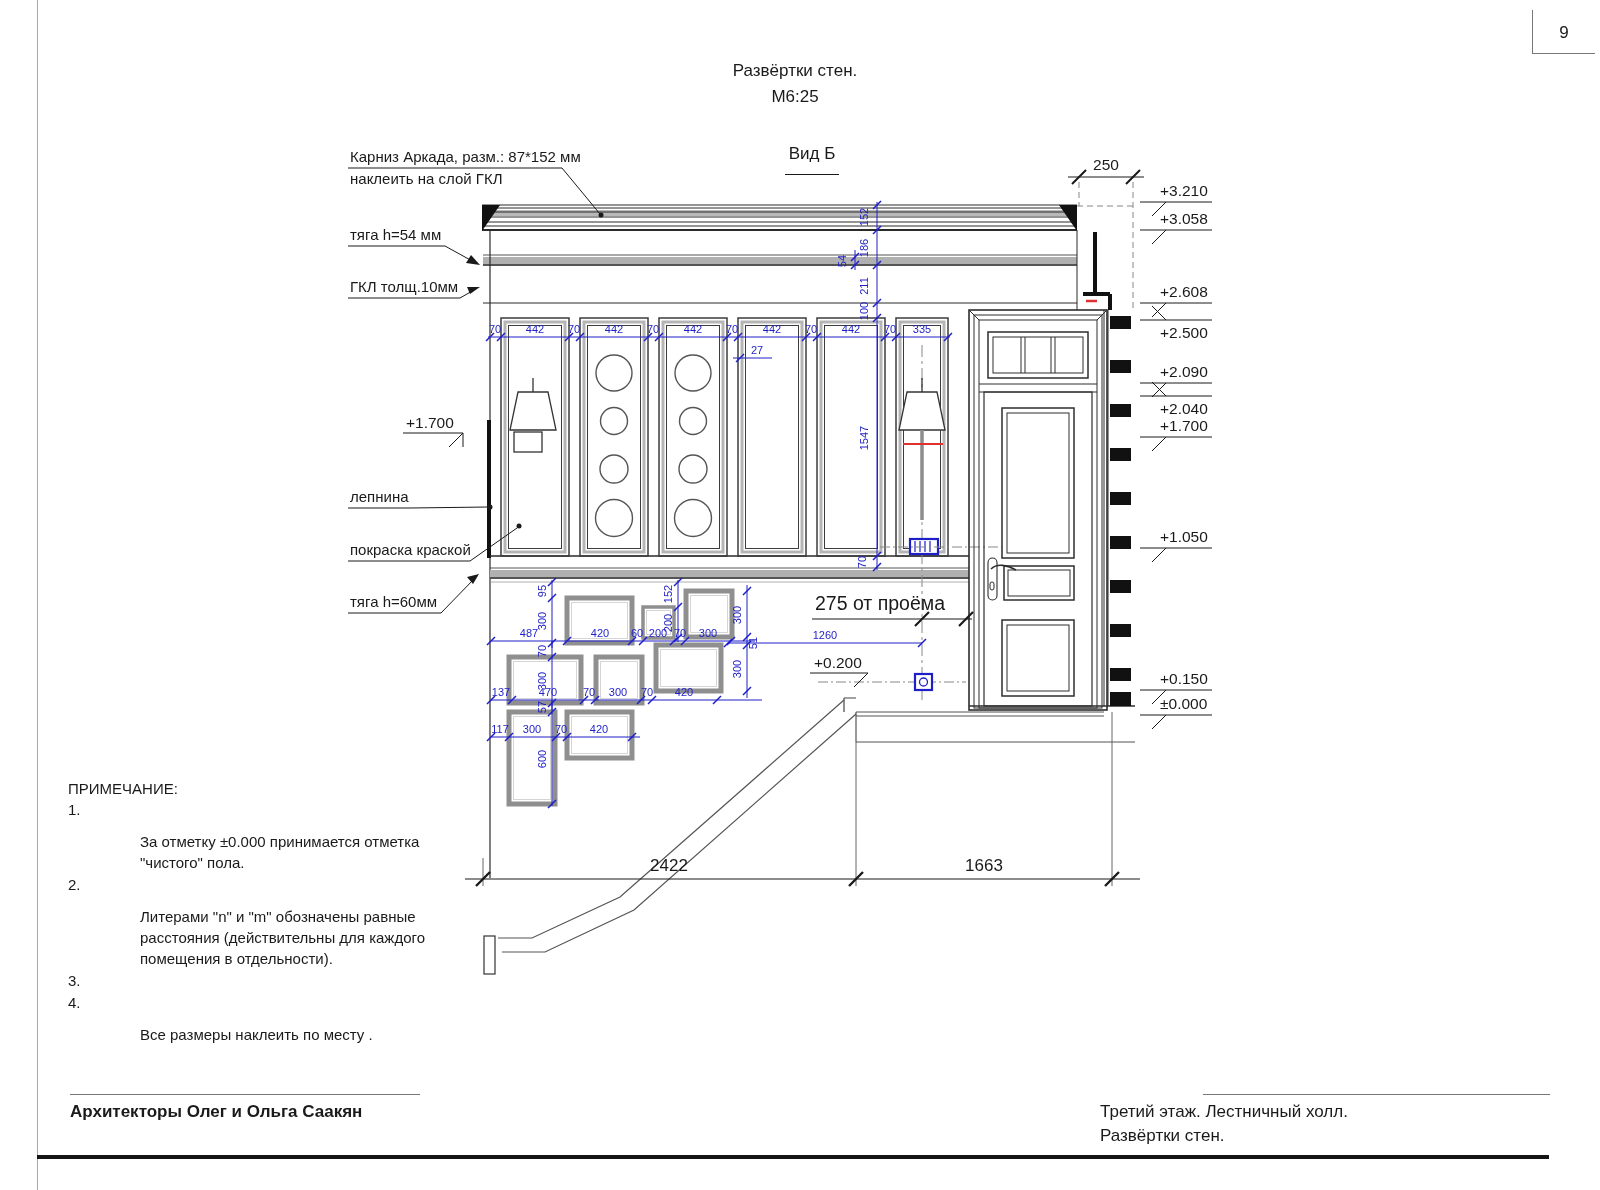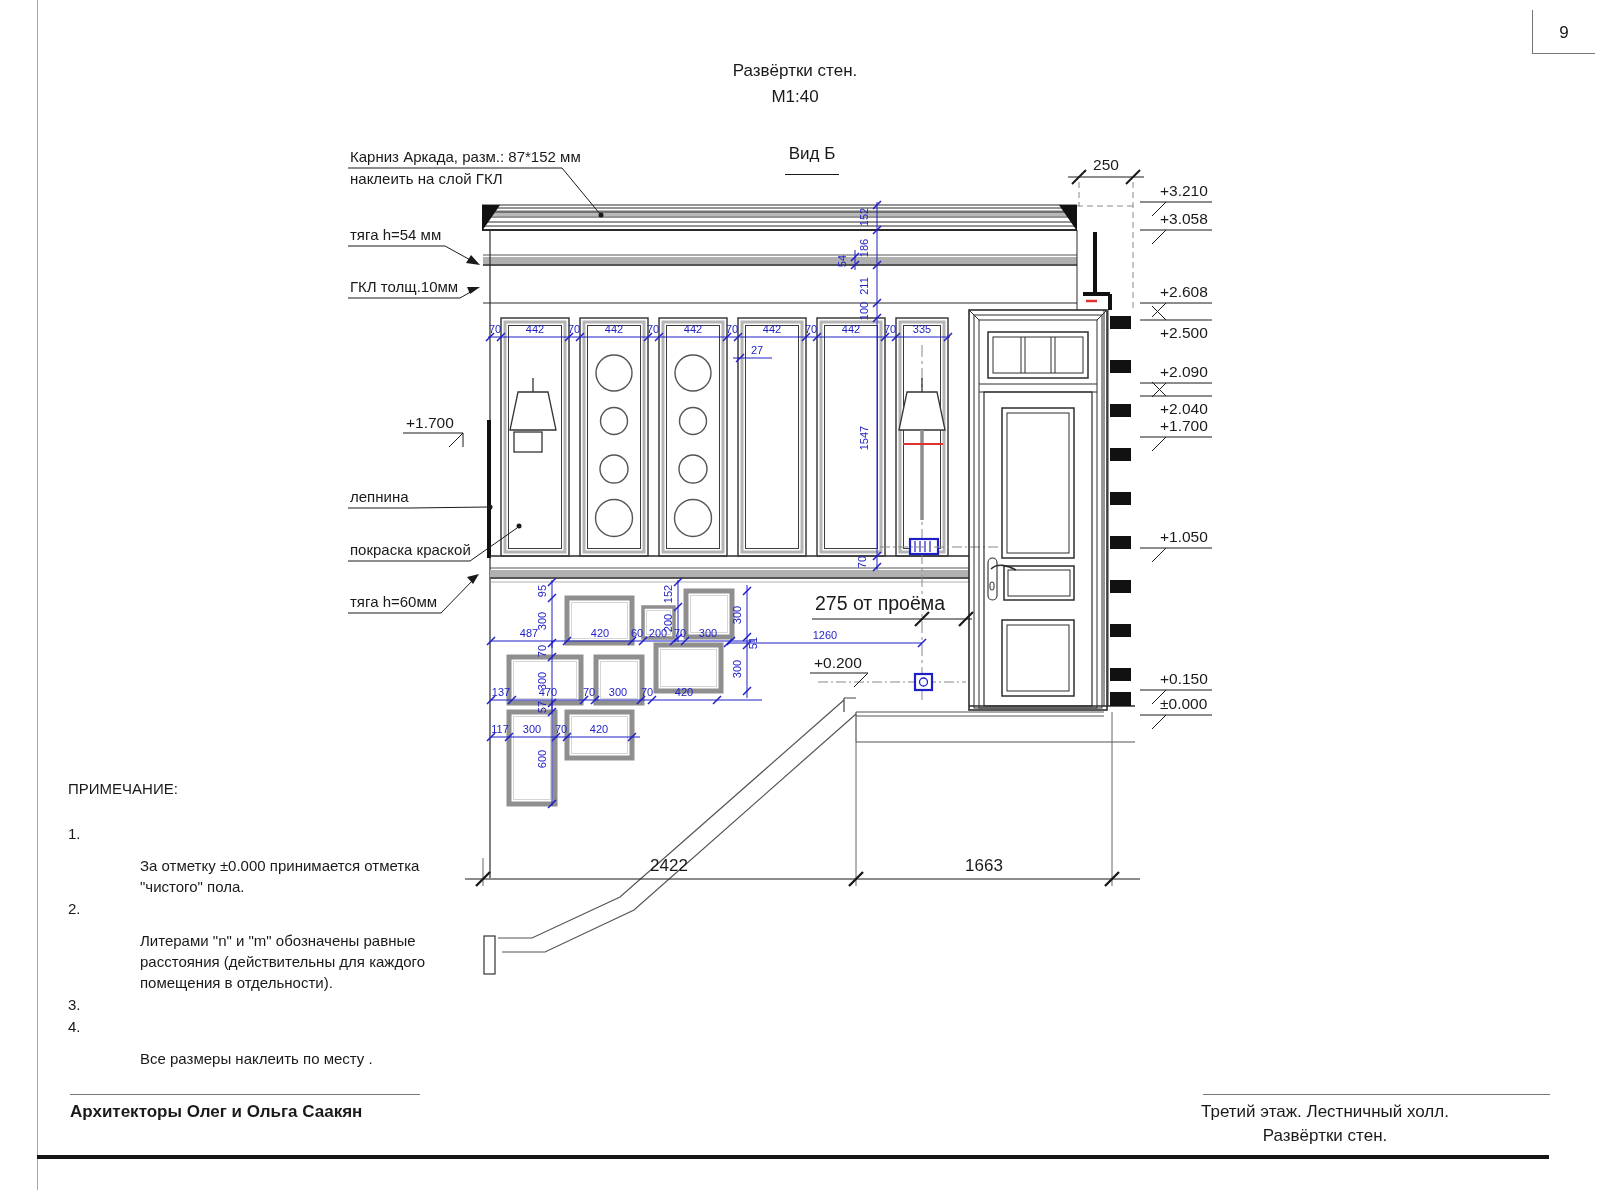--- a/index.html
+++ b/index.html
@@ -11,41 +11,41 @@
   .lvl{font-size:15.5px;}
   .lbl{font-size:15px;}
   .big{font-size:17px;}
   .mid{font-size:19.5px;}
   .overlay{position:absolute;}
   .title-block{left:600px;top:58px;width:390px;text-align:center;font-size:17px;line-height:26px;}
   .view-label{left:742px;top:144px;width:140px;text-align:center;font-size:17px;}
   .view-label span{border-bottom:1.5px solid #1a1a1a;padding:0 4px 11px;}
   .page-num{left:1532px;top:10px;width:62px;height:43px;border-left:1px solid #777;border-bottom:1px solid #777;font-size:17px;line-height:46px;text-align:center;}
   .notes{left:68px;top:778px;width:440px;font-size:15px;line-height:21px;}
-  .notes-heading{margin-bottom:24px;}
+  .notes-heading{}
   .note-item{display:flex;margin-bottom:1px;}
   .note-num{width:72px;flex:0 0 72px;}
   .note-text{white-space:pre-line;flex:1;margin-top:32px;}
   .footer-left{left:70px;top:1100px;width:480px;font-size:17px;font-weight:700;line-height:24px;}
-  .footer-right{left:1100px;top:1100px;width:450px;text-align:center;font-size:17px;line-height:24px;}
+  .footer-right{left:1100px;top:1100px;width:450px;text-align:left;font-size:17px;line-height:24px;}
   .sep{position:absolute;height:1px;background:#777;}
   .margin-left{position:absolute;left:37px;top:0;width:1px;height:1190px;background:#aaa;}
   .bottom-rule{position:absolute;left:37px;top:1155px;width:1512px;height:4px;background:#151515;}
 </style>
 </head>
 <body>
 
 <div id="stage">
 
   <div class="margin-left"></div>
   <div class="bottom-rule"></div>
 
   <div class="overlay title-block">
     <div>Развёртки стен.</div>
-    <div>М1:40</div>
+    <div>М6:25</div>
   </div>
   <div class="overlay view-label"><span>Вид Б</span></div>
   <div class="overlay page-num">9</div>
 
   <svg width="1600" height="1190" viewBox="0 0 1600 1190">
 
     <g stroke="#2a2a2a" fill="none">
       <rect x="482" y="210" width="595" height="6" fill="#b9b9b9" stroke="none"></rect>
       <path d="M482,205H1077 M482,208H1077 M482,212H1077 M482,217H1077 M482,222H1077 M482,226H1077" stroke-width="1"></path>
       <path d="M482,230H1077" stroke-width="2"></path>

